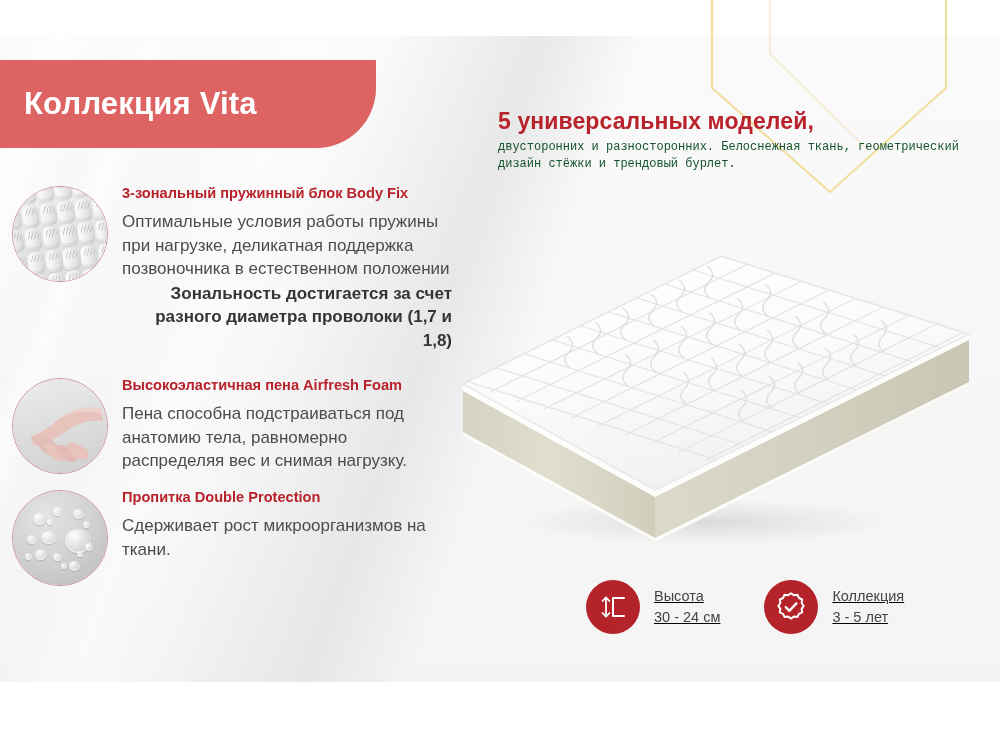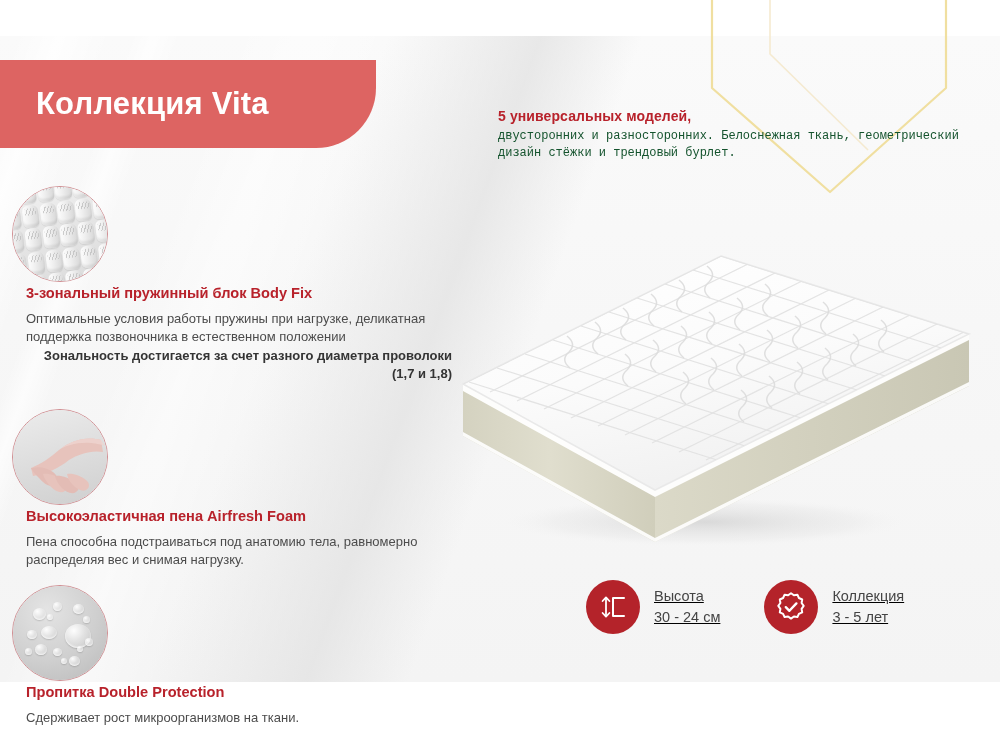--- a/index.html
+++ b/index.html
@@ -62,21 +62,21 @@
     border-bottom-right-radius: 60px;
     display: flex;
     align-items: center;
     z-index: 6;
   }
   .banner-title {
     color: #ffffff;
     font-size: 31px;
     font-weight: bold;
     letter-spacing: .2px;
-    padding-left: 36px;
+    padding-left: 24px;
     white-space: nowrap;
   }
 
   
   .chevron-art {
     position: absolute;
     right: 0;
     top: 0;
     width: 380px;
     height: 230px;
@@ -87,21 +87,21 @@
   
   .intro {
     position: absolute;
     left: 498px;
     top: 108px;
     width: 470px;
     z-index: 5;
   }
   .intro-lead {
     color: #b8222b;
-    font-size: 14px;
+    font-size: 23px;
     font-weight: bold;
     margin-bottom: 4px;
     letter-spacing: .1px;
   }
   .intro-body {
     color: #14532d;
     font-size: 12px;
     line-height: 1.42;
     font-family: Liberation Mono, monospace;
   }
@@ -112,21 +112,20 @@
     left: 12px;
     top: 182px;
     width: 440px;
     z-index: 5;
   }
   .feature {
     position: relative;
     display: flex;
     align-items: flex-start;
     margin-bottom: 12px;
-    flex-direction: column;
   }
   .feature-icon {
     flex: 0 0 auto;
     width: 94px;
     height: 94px;
     border-radius: 50%;
     border: 1.4px solid #d08e92;
     overflow: hidden;
     position: relative;
     margin-top: 4px;
@@ -137,21 +136,21 @@
   }
   .feature-title {
     color: #b8222b;
     font-size: 14.6px;
     font-weight: bold;
     line-height: 1.32;
     margin-bottom: 7px;
   }
   .feature-body {
     color: #4c4c4c;
-    font-size: 13px;
+    font-size: 17px;
     line-height: 1.38;
   }
   .feature-body .em {
     font-weight: bold;
     color: #343434;
     display: block;
     margin-top: 1px;
     text-align: right;
   }
 

